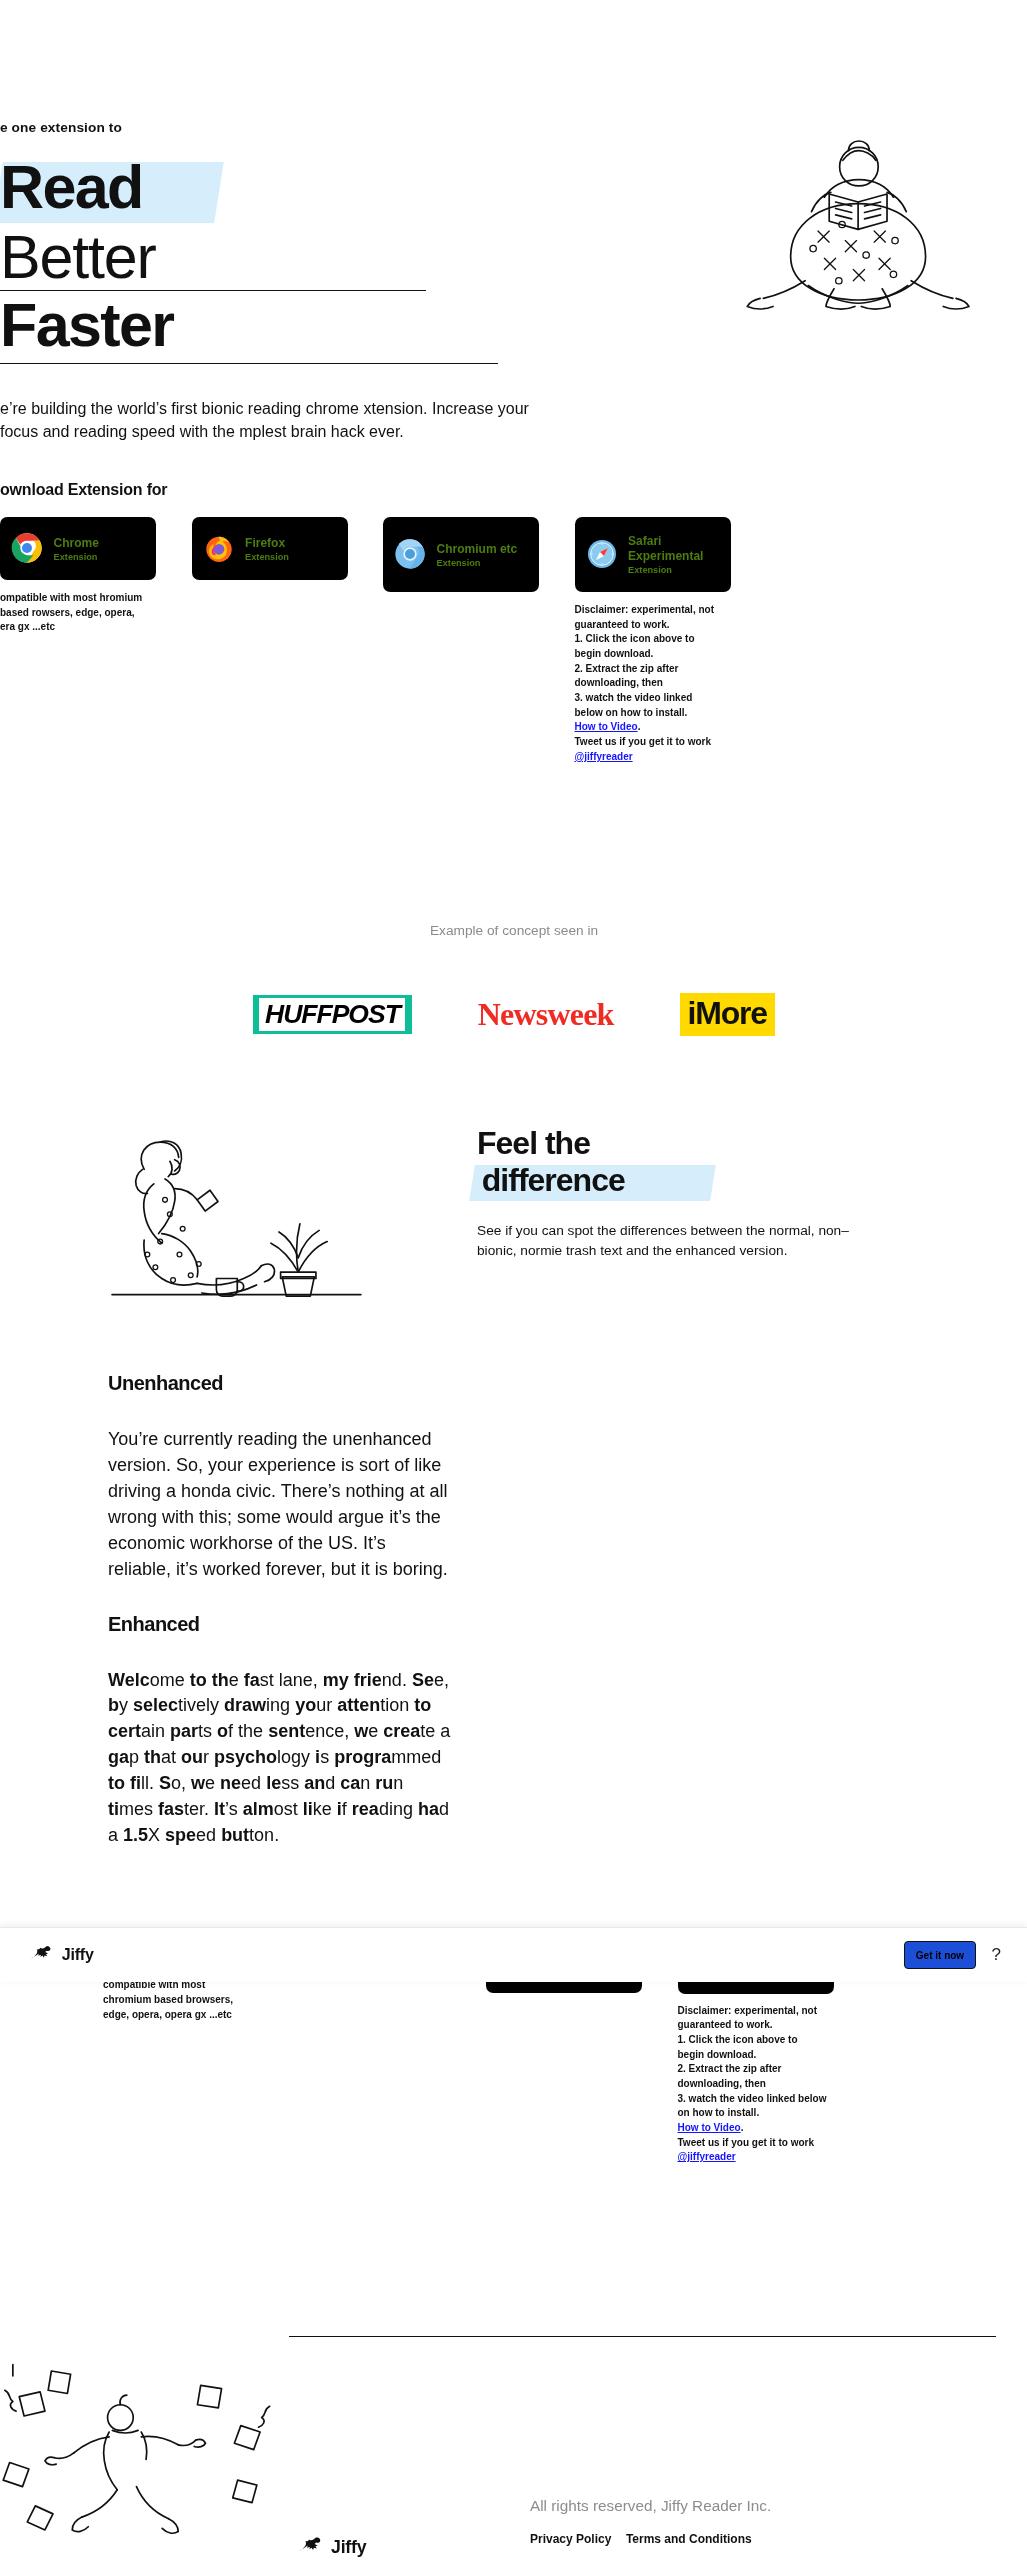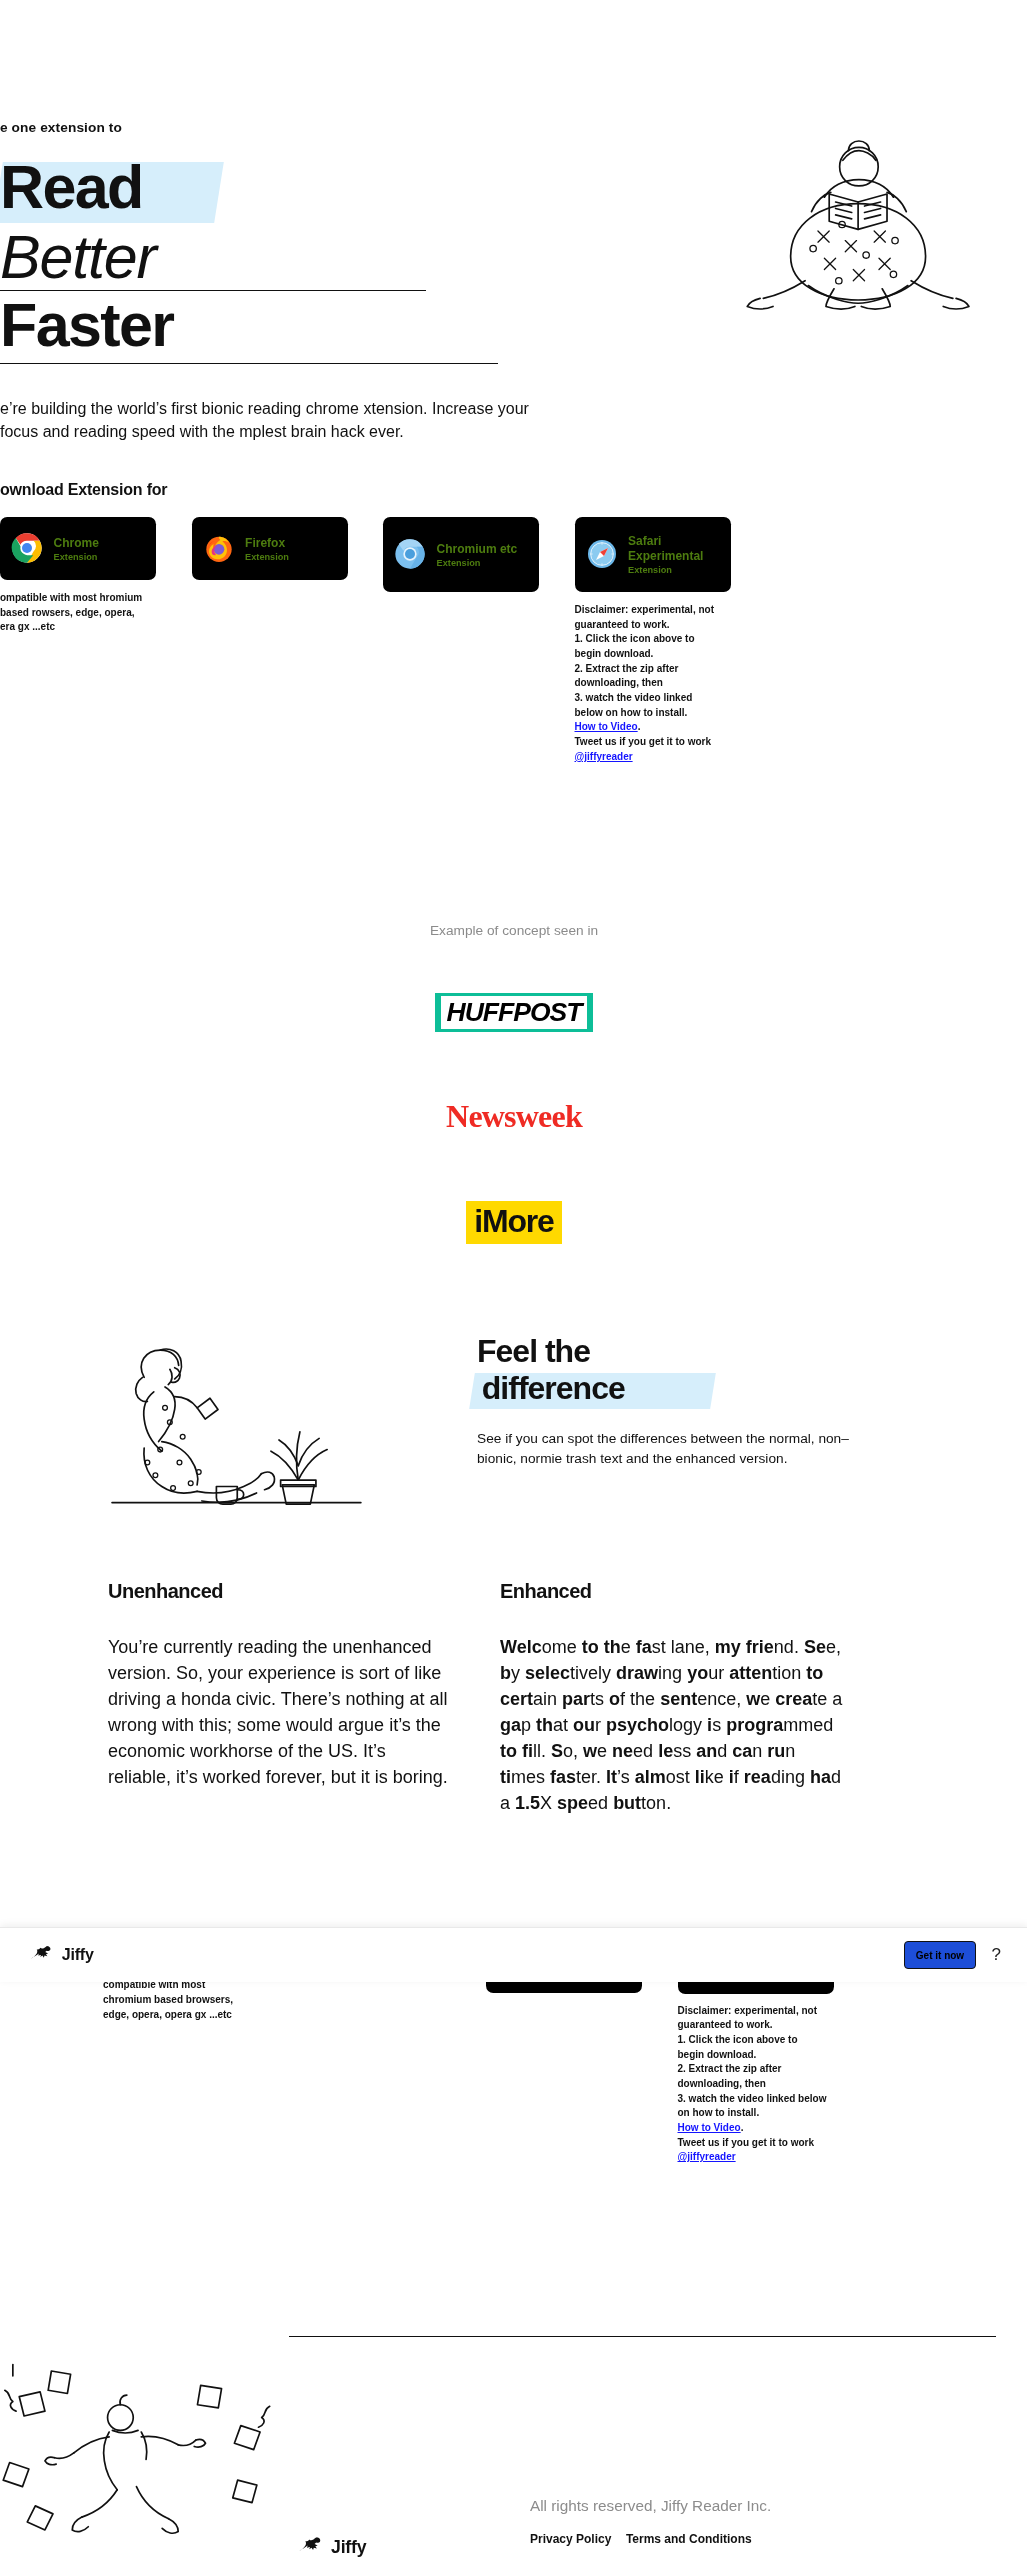--- a/index.html
+++ b/index.html
@@ -35,21 +35,21 @@
   .hl-word {
     display: inline-block;
     font-size: 61px;
     line-height: 1.02;
     letter-spacing: -1.6px;
     position: relative;
     z-index: 2;
     padding: 3.2px 4.8px 4.8px 0;
   }
   .hl-read { font-weight: 800; }
-  .hl-better { font-weight: 400; font-style: italic; letter-spacing: -1.2px; }
+  .hl-better { font-weight: 400; letter-spacing: -1.2px; }
   .hl-faster { font-weight: 800; }
   .hl-hili {
     position: absolute;
     left: -1.6px;
     top: 9.6px;
     width: 221px;
     height: 61px;
     background: #d6eefb;
     z-index: 1;
     transform: skewX(-9deg);
@@ -119,21 +119,20 @@
 
   
   .seenin { text-align: center; margin-top: 0; }
   .seenin-label { font-size: 13.7px; color: #8b8b8b; }
   .logos {
     margin-top: 55px;
     display: flex;
     justify-content: center;
     align-items: center;
     gap: 66px;
-    flex-direction: column;
   }
   .logo-huff {
     background: #0dbe98;
     padding: 3.2px 6.4px;
     display: inline-block;
   }
   .logo-huff span {
     display: inline-block;
     background: #fff;
     padding: 0.8px 5.6px;
@@ -190,21 +189,22 @@
     font-size: 13.7px;
     line-height: 1.46;
     max-width: 377px;
   }
 
   
   .compare {
     margin-top: 63px;
     display: flex;
     padding: 0 76px 0 108px;
-    gap: 47px;
+    gap: 30px;
+    flex-direction: column;
   }
   .cmp-col { width: 345px; }
   .cmp-h { font-size: 20px; font-weight: 800; letter-spacing: -0.5px; }
   .cmp-body { margin-top: 32px; font-size: 18px; line-height: 1.44; }
   .cmp-body b { font-weight: 800; }
 
   
   .stickybar {
     position: absolute;
     left: 0; top: 1927px;

